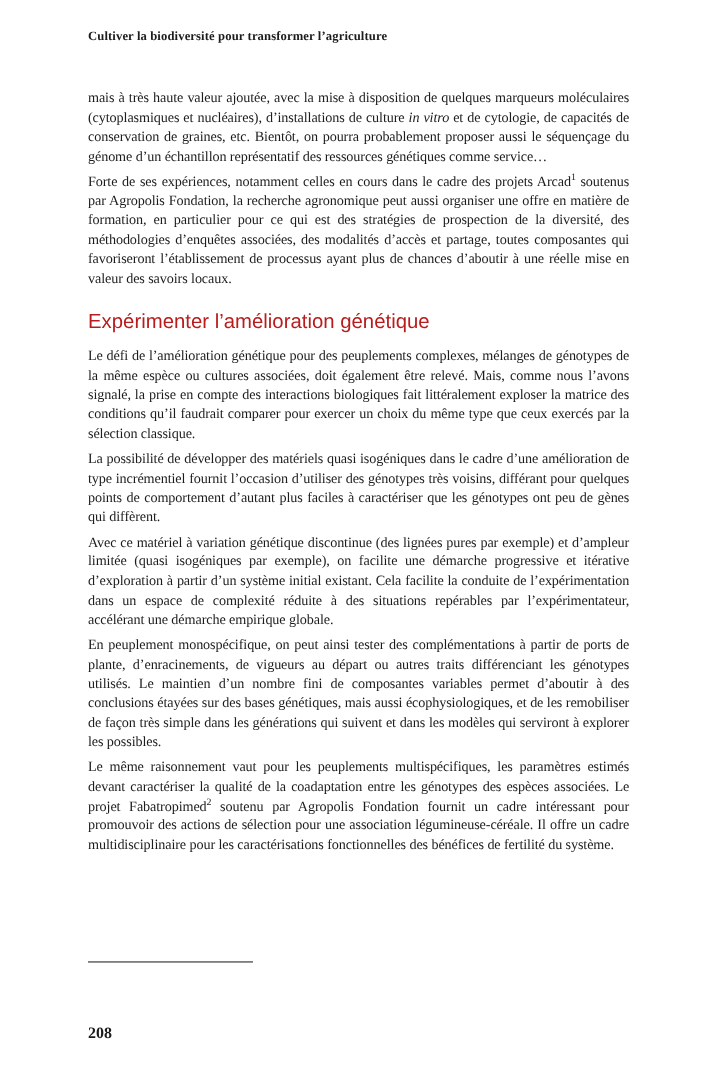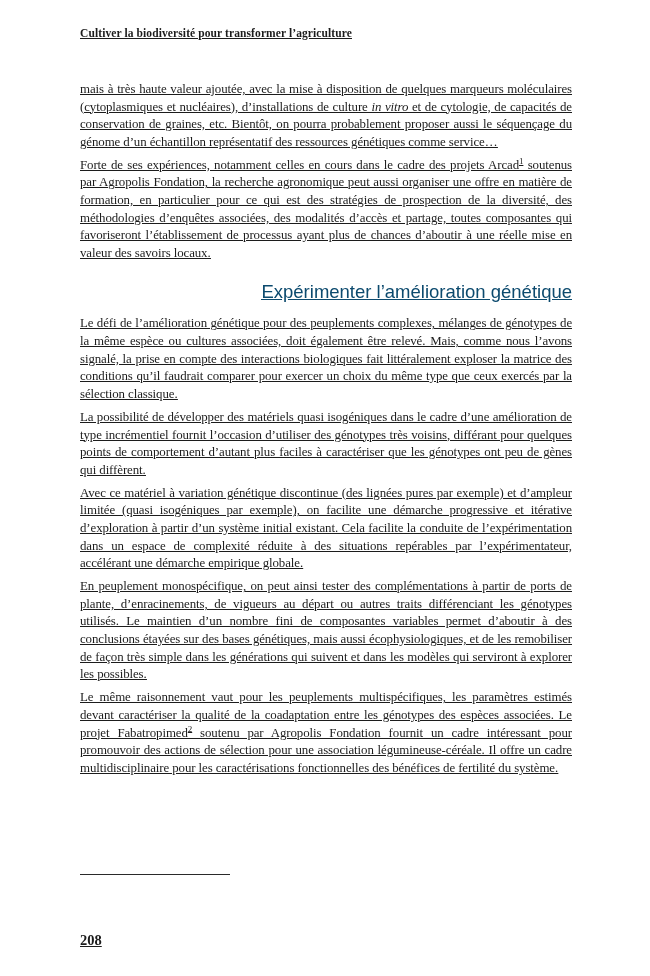--- a/index.html
+++ b/index.html
@@ -1,15 +1,15 @@
 <!DOCTYPE html>
 <html><head>
 <meta charset="utf-8">
 <style>
-  * { box-sizing: border-box; text-decoration: underline; }
+  * { box-sizing: border-box; }
   html, body {
     margin: 0;
     padding: 0;
     background: #ffffff;
   }
   .page {
     position: relative;
     width: 650px;
     height: 976px;
     margin: 0 auto;
@@ -43,23 +43,22 @@
   .body-text sup {
     font-size: 9px;
     line-height: 0;
     vertical-align: super;
   }
   .section-heading {
     font-family: "Liberation Sans", sans-serif;
     font-weight: 400;
     font-size: 18.5px;
     line-height: 23px;
-    color: #0c4a6e;
+    color: #b91c1c;
     margin: 18px 0 12px 0;
-    text-align: right;
   }
   .section-heading .heading-line { display: block; }
   .footnotes {
     position: absolute;
     top: 874px;
     left: 80px;
     width: 492px;
   }
   .footnote-rule {
     width: 150px;

